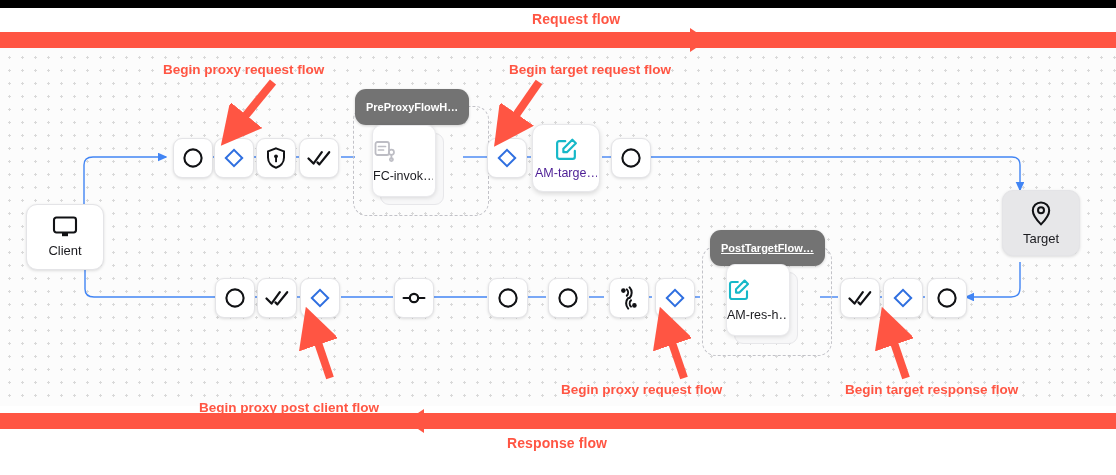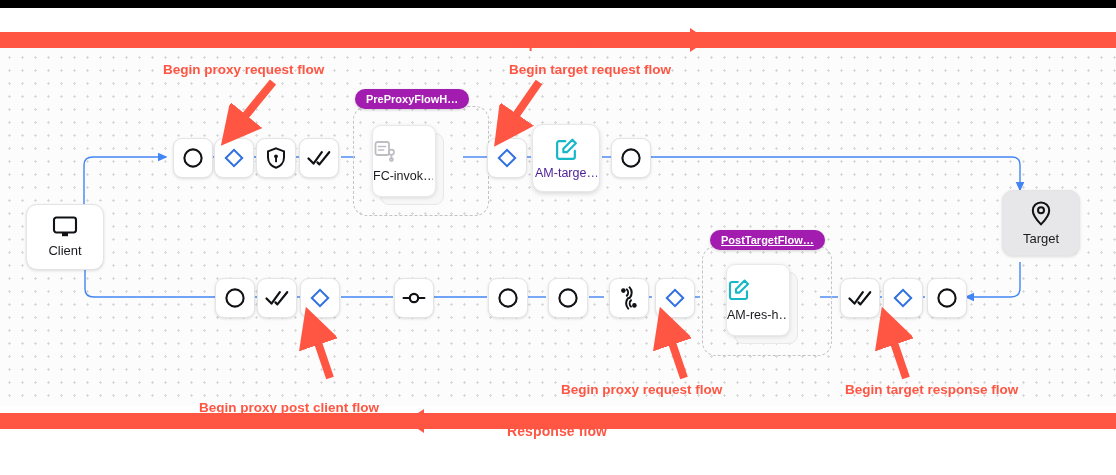--- a/index.html
+++ b/index.html
@@ -16,22 +16,22 @@
 
   
   .band{position:absolute;height:16px;background:#ff5543;}
   .band-top{left:0;top:32px;width:1116px;}
   .band-bottom{left:0;top:413px;width:1116px;}
   .band-arrow{position:absolute;width:0;height:0;}
   .arrow-right{border-top:12px solid transparent;border-bottom:12px solid transparent;border-left:18px solid #ff5543;left:690px;top:28px;}
   .arrow-left{border-top:12px solid transparent;border-bottom:12px solid transparent;border-right:18px solid #ff5543;left:406px;top:409px;}
 
   .band-label{position:absolute;color:#ff5543;font-weight:bold;font-size:14px;letter-spacing:.1px;white-space:nowrap;}
-  .label-request{left:506px;top:11px;margin-top:24px;}
-  .label-response{left:507px;top:423px;}
+  .label-request{left:532px;top:11px;}
+  .label-response{left:507px;top:435px;}
 
   .ann{position:absolute;color:#ff5543;font-weight:bold;font-size:13.5px;white-space:nowrap;}
   .ann-a{left:163px;top:62px;}
   .ann-b{left:509px;top:62px;}
   .ann-c{left:199px;top:400px;}
   .ann-d{left:561px;top:382px;}
   .ann-e{left:845px;top:382px;}
 
   
   .node{position:absolute;background:#fff;border:1px solid #e4e4e7;border-radius:9px;
@@ -48,22 +48,22 @@
 
   .stackcard{position:absolute;}
   .stackcard .back{position:absolute;left:8px;top:8px;width:62px;height:70px;background:#f7f7f8;
      border:1px solid #e7e7ea;border-radius:9px;}
   .stackcard .front{position:absolute;left:0;top:0;width:62px;height:70px;background:#fff;
      border:1px solid #e9e9ec;border-radius:9px;box-shadow:0 1px 4px rgba(0,0,0,.12);
      display:flex;flex-direction:column;align-items:flex-start;justify-content:center;gap:6px;}
   .stackcard .cap{font-size:12.5px;color:#1b1b1f;max-width:60px;overflow:hidden;white-space:nowrap;}
 
   .group{position:absolute;border:1.6px dashed #c2c2c8;border-radius:14px;}
-  .pill{position:absolute;background:#a21caf;color:#fff;border-radius:11px;
-    font-size:11px;font-weight:bold;padding:4px 11px;white-space:nowrap;
+  .pill{position:absolute;background:#737373;color:#fff;border-radius:11px;
+    font-size:11px;font-weight:bold;padding:12px 11px;white-space:nowrap;
     box-shadow:0 1px 3px rgba(0,0,0,.18);}
 
   .wires{position:absolute;left:0;top:0;width:1116px;height:475px;pointer-events:none;}
   .icon{display:block;}
 </style>
 </head>
 <body>
 
 <div id="stage">
 

